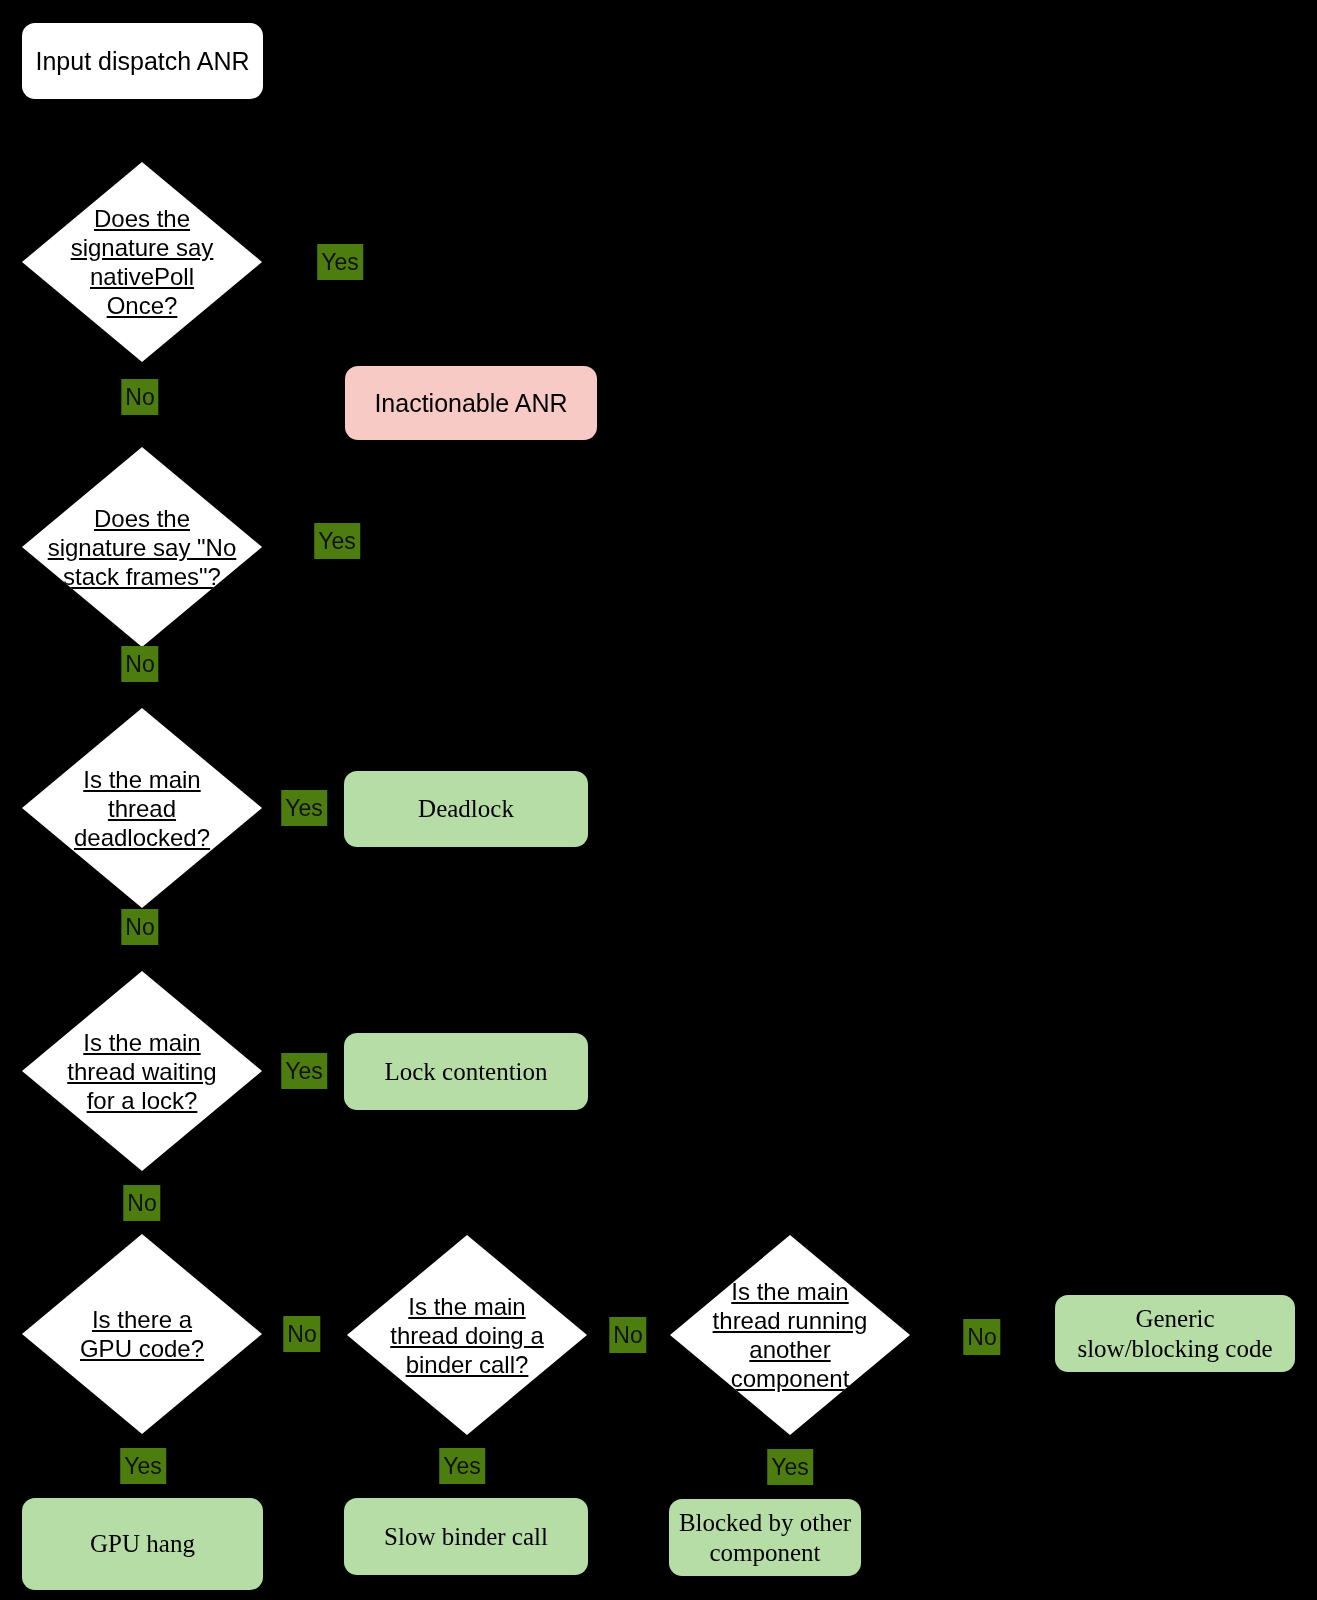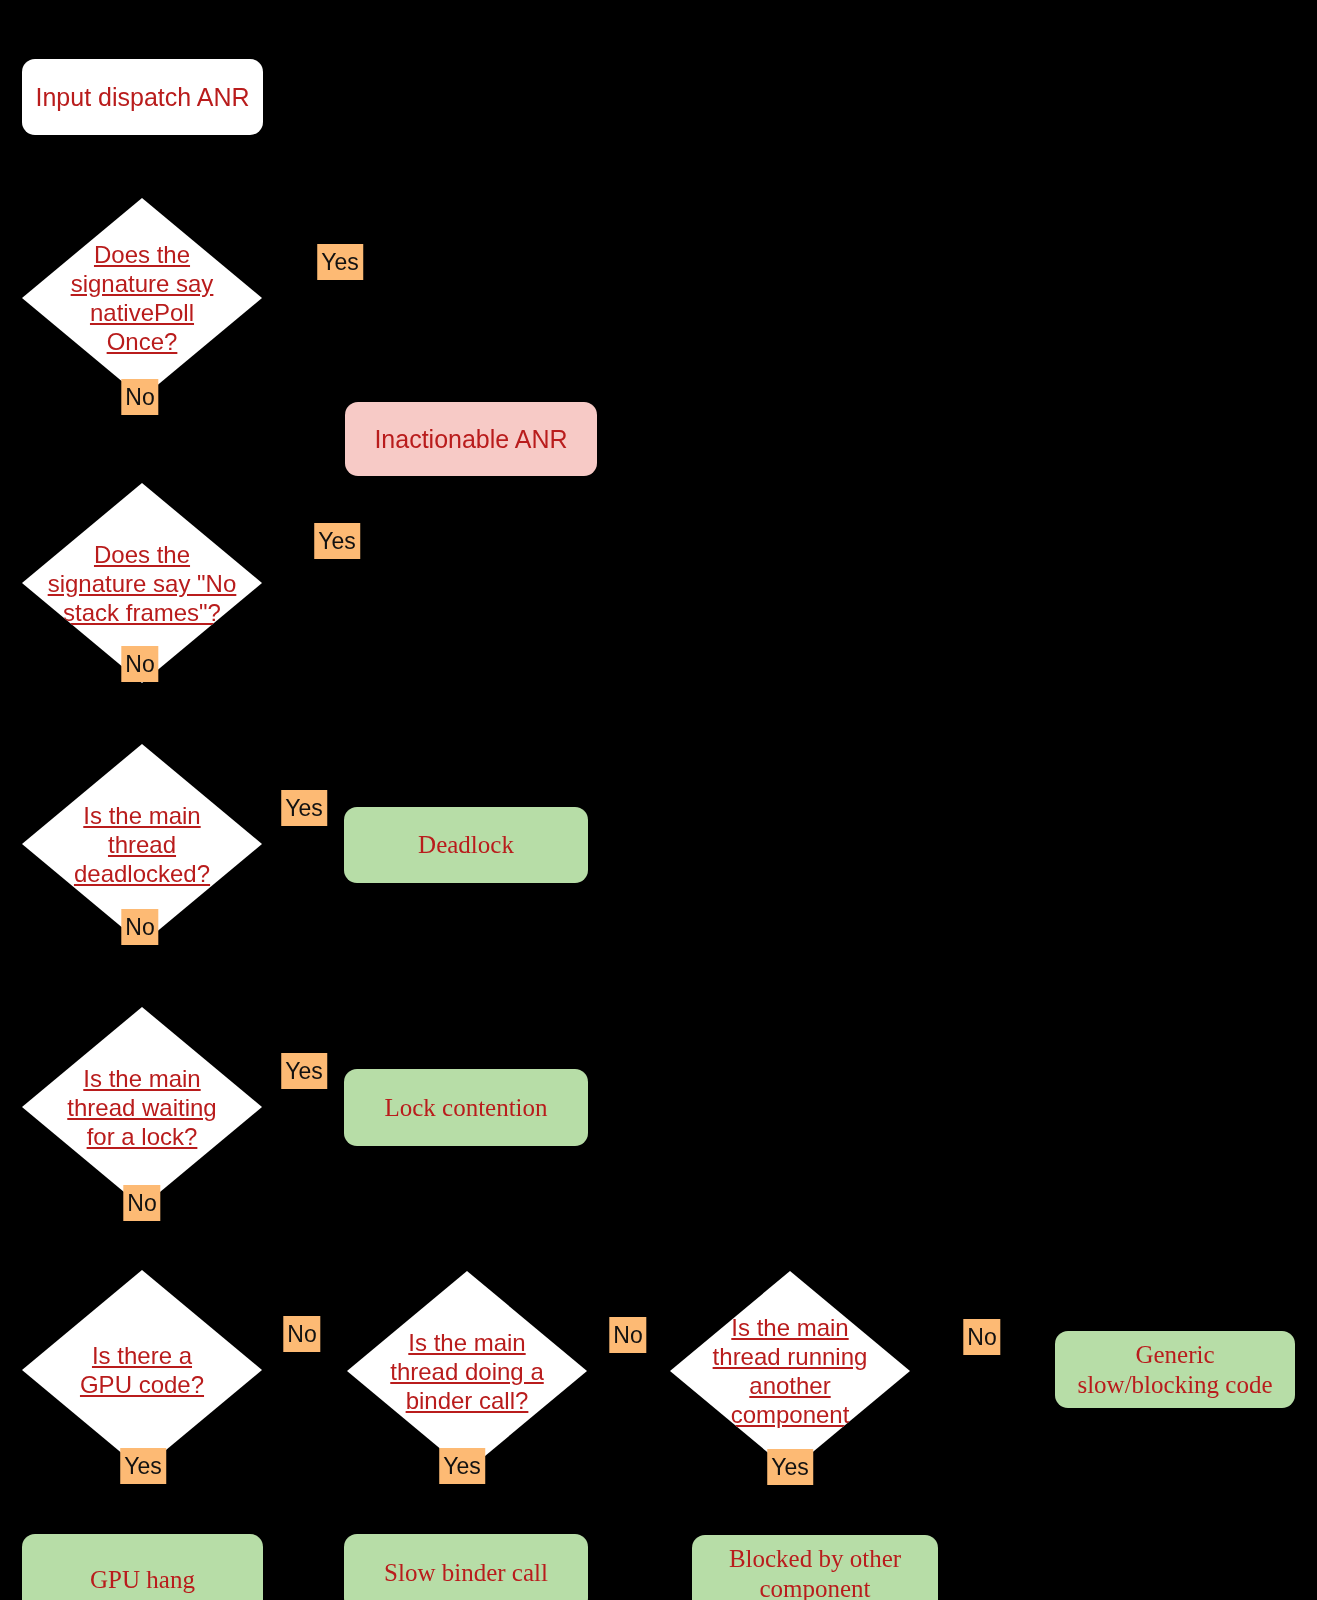--- a/index.html
+++ b/index.html
@@ -8,44 +8,44 @@
     background:#000000;
     font-family:"Liberation Sans", sans-serif;
     position:relative;
     overflow:hidden;
   }
   #canvas{position:absolute;left:0;top:0;width:1317px;height:1600px;}
   .node{
     position:absolute;
     display:flex;align-items:center;justify-content:center;
     text-align:center;
-    color:#b91c1c;
+    color:#000000;
     white-space:pre-line;
-    font-size:24px;line-height:29px;margin-top:36px;
+    font-size:24px;line-height:29px;
   }
   .rect{
     background:#ffffff;
     border-radius:13px;
     font-size:25px;
   }
   .diamond{
     background:#ffffff;
     clip-path:polygon(50% 0%,100% 50%,50% 100%,0% 50%);
     text-decoration:underline;
   }
   .outcome{
     border-radius:13px;
     font-size:25px;line-height:30px;
   }
   .outcome.green{background:#b7dda7;font-family:Liberation Serif, serif;}
   .outcome.red{background:#f7cac6;}
   .edge-label{
     position:absolute;
     transform:translate(-50%,-50%);
-    background:#fdba74;
+    background:#4d7c0f;
     color:#111111;
     font-size:23px;line-height:26px;
     padding:5px 4px;
     white-space:nowrap;
   }
 </style>
 </head>
 <body>
 
 <div id="canvas">
@@ -87,21 +87,21 @@
 
   <div class="node outcome green" style="left:344px;top:1033px;width:244px;height:77px">Lock contention</div>
 
   <div class="node outcome green" style="left:1055px;top:1295px;width:240px;height:77px">Generic
 slow/blocking code</div>
 
   <div class="node outcome green" style="left:22px;top:1498px;width:241px;height:92px">GPU hang</div>
 
   <div class="node outcome green" style="left:344px;top:1498px;width:244px;height:77px">Slow binder call</div>
 
-  <div class="node outcome green" style="left:692px;top:1499px;width:246px;height:77px">Blocked by other
+  <div class="node outcome green" style="left:669px;top:1499px;width:192px;height:77px">Blocked by other
 component</div>
 
   <div class="edge-label" style="left:340px;top:262px">Yes</div>
   <div class="edge-label" style="left:140px;top:397px">No</div>
 
   <div class="edge-label" style="left:337px;top:541px">Yes</div>
   <div class="edge-label" style="left:140px;top:664px">No</div>
 
   <div class="edge-label" style="left:304px;top:808px">Yes</div>
   <div class="edge-label" style="left:140px;top:927px">No</div>

